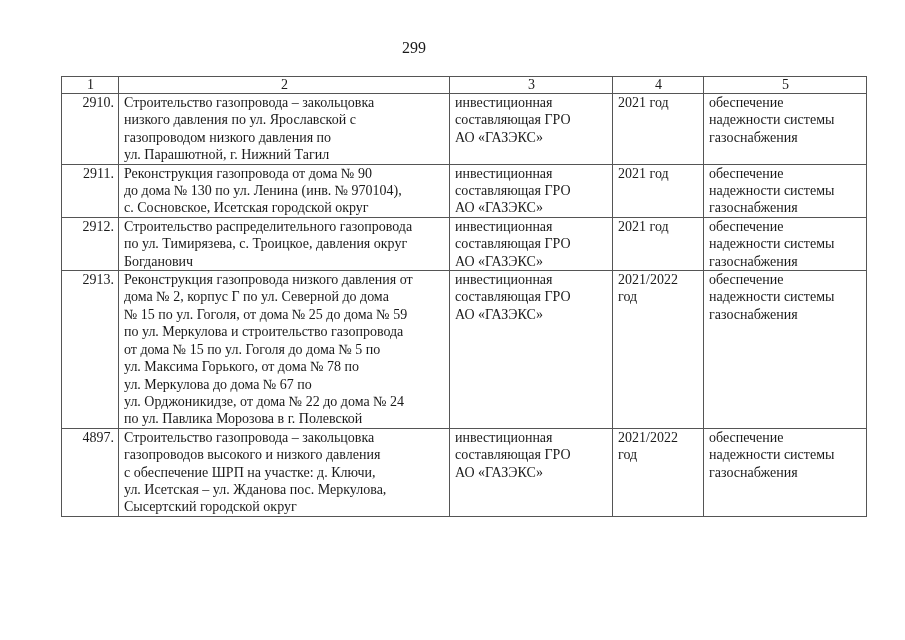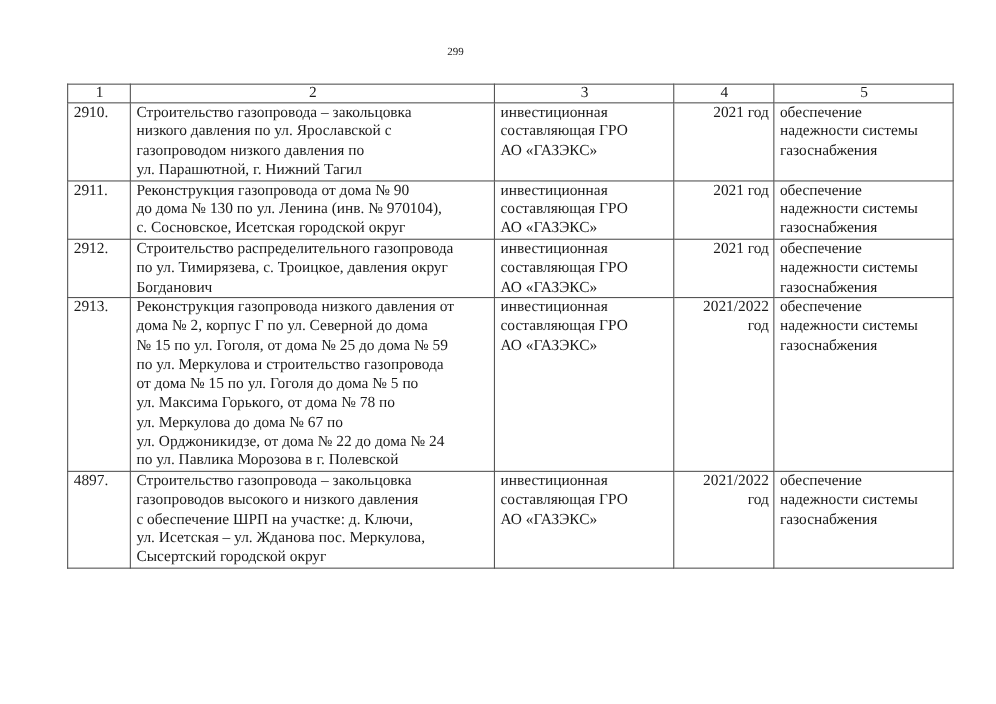--- a/index.html
+++ b/index.html
@@ -1,28 +1,28 @@
 <!DOCTYPE html>
 <html><head>
 <meta charset="utf-8">
 <style>
   html, body { margin: 0; padding: 0; background: #ffffff; }
   body { width: 905px; height: 640px; position: relative; overflow: hidden;
          font-family: "Liberation Serif", "DejaVu Serif", serif; color: #1a1a1a; }
   .page-number { position: absolute; top: 39px; left: 0; width: 828px; text-align: center;
-                 font-size: 10px; line-height: 17px; }
+                 font-size: 16px; line-height: 17px; }
   table.doc-table { position: absolute; top: 76px; left: 61px; width: 805px;
                     border-collapse: collapse; table-layout: fixed; font-size: 14px; line-height: 17.4px; }
   table.doc-table td, table.doc-table th { border: 1px solid #555555; vertical-align: top;
                     padding: 0 4px 0 5px; font-weight: normal; }
   table.doc-table th { text-align: center; line-height: 16px; padding-top: 0; padding-bottom: 0; }
   col.c1 { width: 57px; } col.c2 { width: 331px; } col.c3 { width: 163px; }
   col.c4 { width: 91px; } col.c5 { width: 163px; }
-  td.num { padding-right: 5px; margin-top: 12px; }
-  td.year { text-align: right; }
+  td.num { text-align: right; padding-right: 5px; margin-top: 12px; }
+  td.year { text-align: left; }
   .line { display: block; white-space: nowrap; }
 </style>
 </head>
 <body>
 
 <div class="page-number">299</div>
 
 <table class="doc-table">
   <colgroup>
       <col class="c1">

